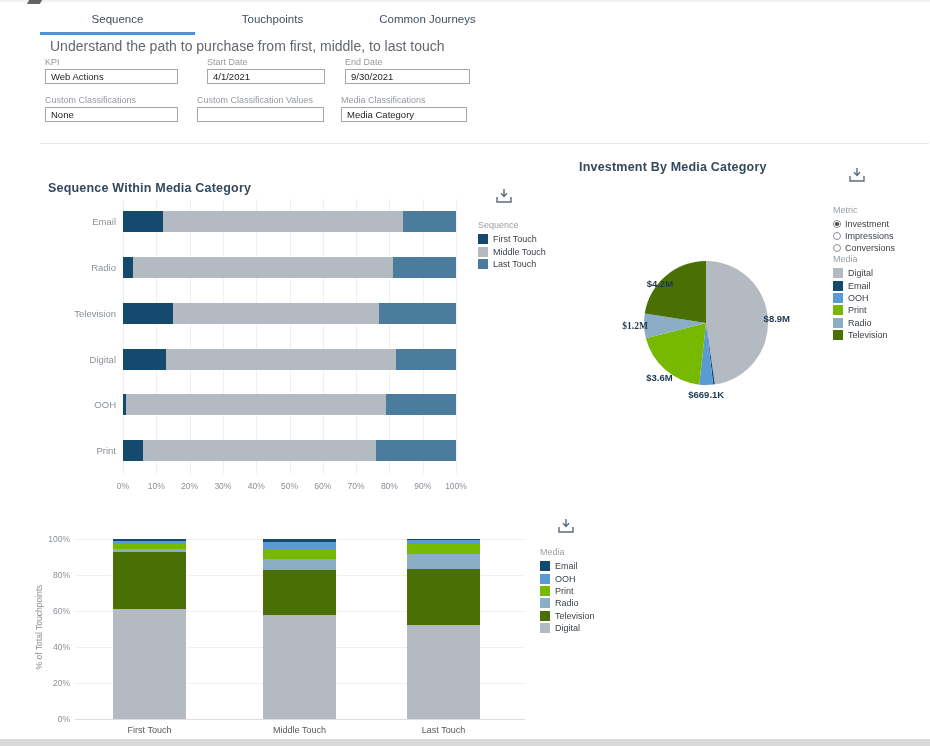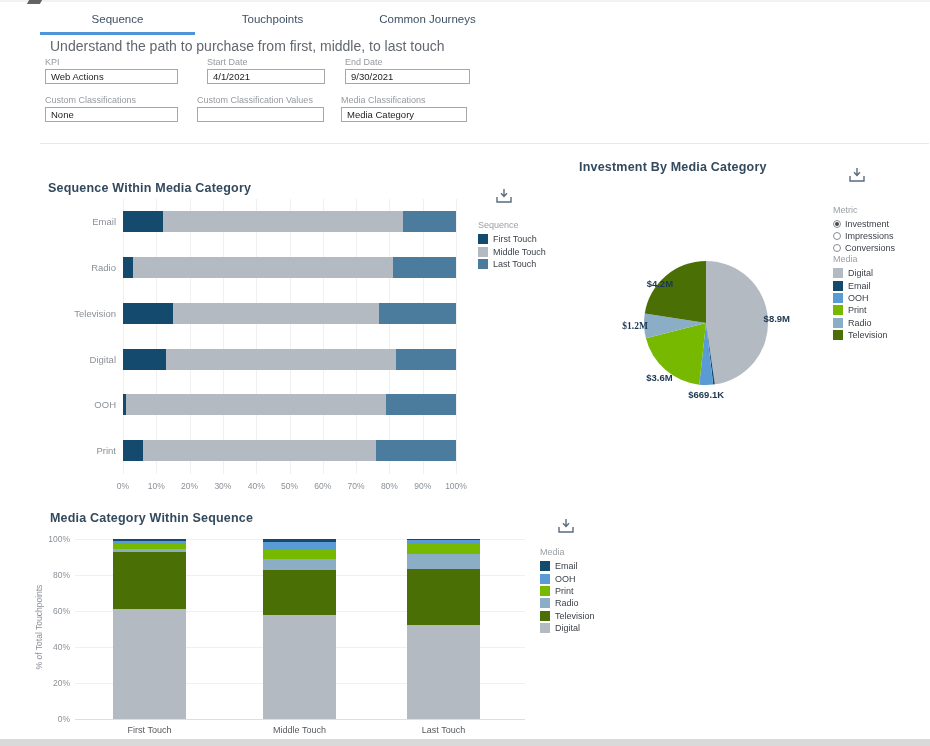--- a/index.html
+++ b/index.html
@@ -242,21 +242,20 @@
         <span>Radio</span>
       </div>
       <div class="litem">
         <span class="swatch" style="background: rgb(74, 112, 5);"></span>
         <span>Television</span>
       </div>
     </div>
 </div>
 
 <div id="c3-block">
-  <div class="ctitle" style="left:10px;top:11px;">Media Category Within Sequence</div>
   <svg class="dlicon" style="left:516px;top:17px;" viewBox="0 0 20 18">
     <path d="M3 10 v5 h14 v-5" fill="none" stroke="#5a6b7c" stroke-width="1.4"></path>
     <path d="M10 2 v7 M7 6.2 L10 9.4 L13 6.2" fill="none" stroke="#5a6b7c" stroke-width="1.4"></path>
   </svg>
   <div class="ylabel3">% of Total Touchpoints</div>
   <div id="c3-ticks">
       <div class="ytick" style="top: 214px;">0%</div>
       <div class="ytick" style="top: 178px;">20%</div>
       <div class="ytick" style="top: 142px;">40%</div>
       <div class="ytick" style="top: 106px;">60%</div>

